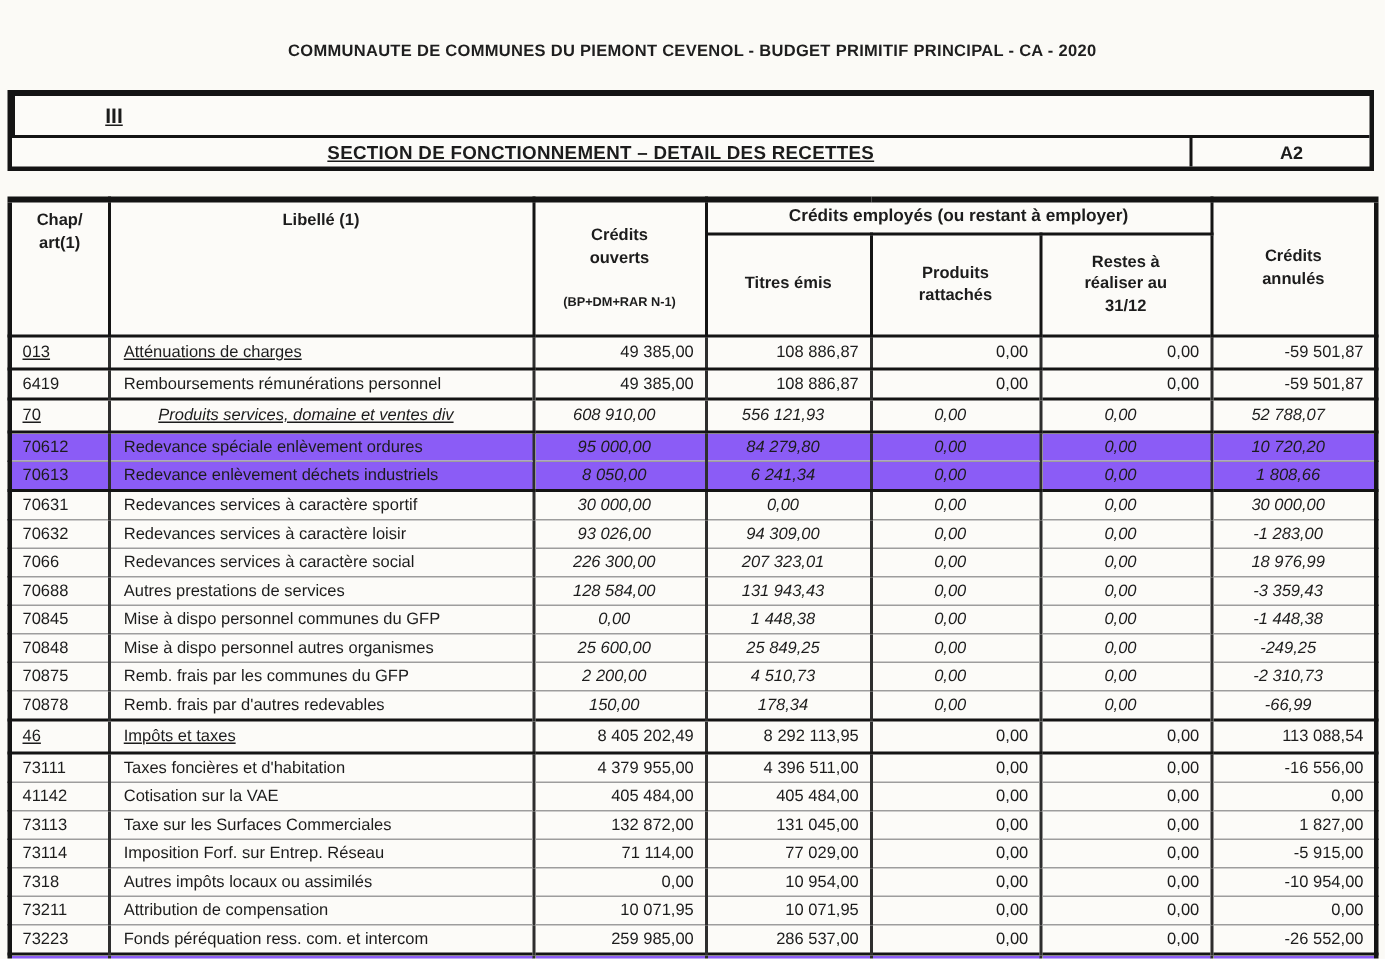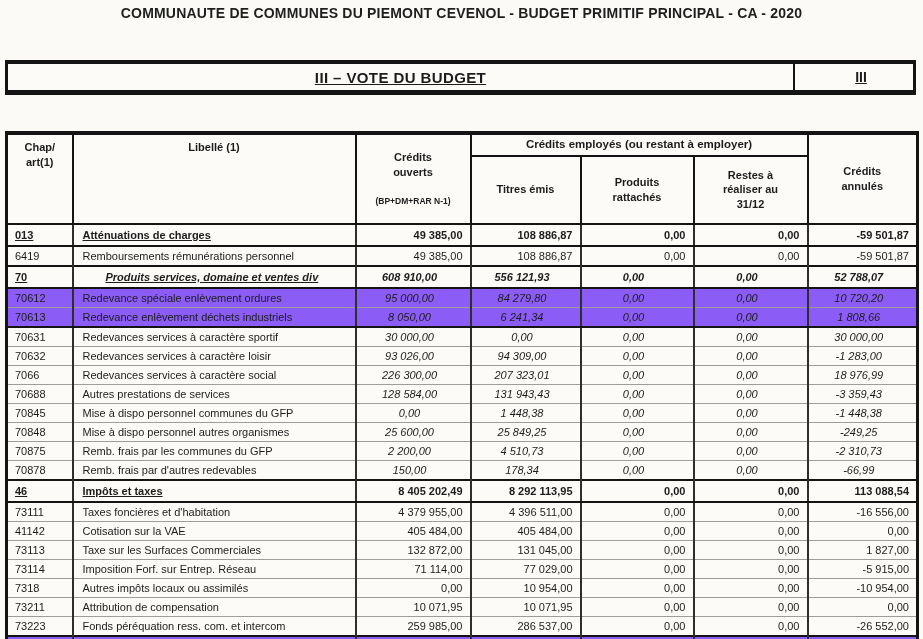--- a/index.html
+++ b/index.html
@@ -5,22 +5,22 @@
   html,body { margin:0; padding:0; }
   body {
     width:923px; height:639px;
     background:#fbfaf6;
     font-family:"Liberation Sans", sans-serif;
     color:#1c1c1c;
     position:relative;
     overflow:hidden;
   }
   .doc-title {
-    position:absolute; top:5px; left:0; width:923px;
-    text-align:center; font-weight:700; font-size:14px;
+    position:absolute; top:28px; left:0; width:923px;
+    text-align:center; font-weight:700; font-size:11px;
     letter-spacing:0.2px; color:#1e1e1e;
   }
   
   .title-box {
     position:absolute; left:5px; top:60px; width:911px;
     border:3px solid #141414; border-top-width:4px;
     box-sizing:border-box; background:#fcfbf8;
   }
   .tb-row { display:flex; }
   .tb-row1 { height:26px; border-bottom:2px solid #141414; }
@@ -50,40 +50,43 @@
   .h-sub-note { font-size:8.5px; font-weight:700; margin-top:2px; }
   tbody td {
     height:18px; line-height:18px;
     border-left:2px solid #2e2e2e; border-right:2px solid #2e2e2e;
     border-top:1px solid #9d9d9d;
   }
   td.chap { padding-left:7px; }
   td.lib  { padding-left:9px; }
   td.num  { text-align:right; padding-right:7px; }
   tr.group td {
-    height:20px; line-height:20px; font-weight:700;
+    height:20px; line-height:20px; font-weight:400;
     border-top:2px solid #141414; border-bottom:2px solid #141414;margin-left:33px;
   }
   tr.group td.chap, tr.group td.lib { text-decoration:underline; }
   tr.num-italic td.num { font-style:italic;text-align:center; }
   tr.group.num-italic td.lib { font-style:italic;padding-left:32px; }
   tr.hl td { background:#8b5cf6; }
   tr.hl-top td { border-top:2px solid #141414; }
   tr.hl-bottom td { border-bottom:2px solid #141414; }
   tr.bold td { font-weight:700; }
 </style>
 </head>
 <body>
 
 <div class="doc-title">COMMUNAUTE DE COMMUNES DU PIEMONT CEVENOL - BUDGET PRIMITIF PRINCIPAL - CA - 2020</div>
 
 <div class="title-box">
   <div class="tb-row tb-row1">
-    <div class="tb-main">III – VOTE DU BUDGET</div>
     <div class="tb-side">III</div>
+  </div>
+  <div class="tb-row tb-row2">
+    <div class="tb-main">SECTION DE FONCTIONNEMENT – DETAIL DES RECETTES</div>
+    <div class="tb-side">A2</div>
   </div>
 </div>
 
 <table class="main">
   <colgroup>
     <col style="width:66px">
       <col style="width:283px">
       <col style="width:115px">
     <col style="width:110px">
       <col style="width:113px">

